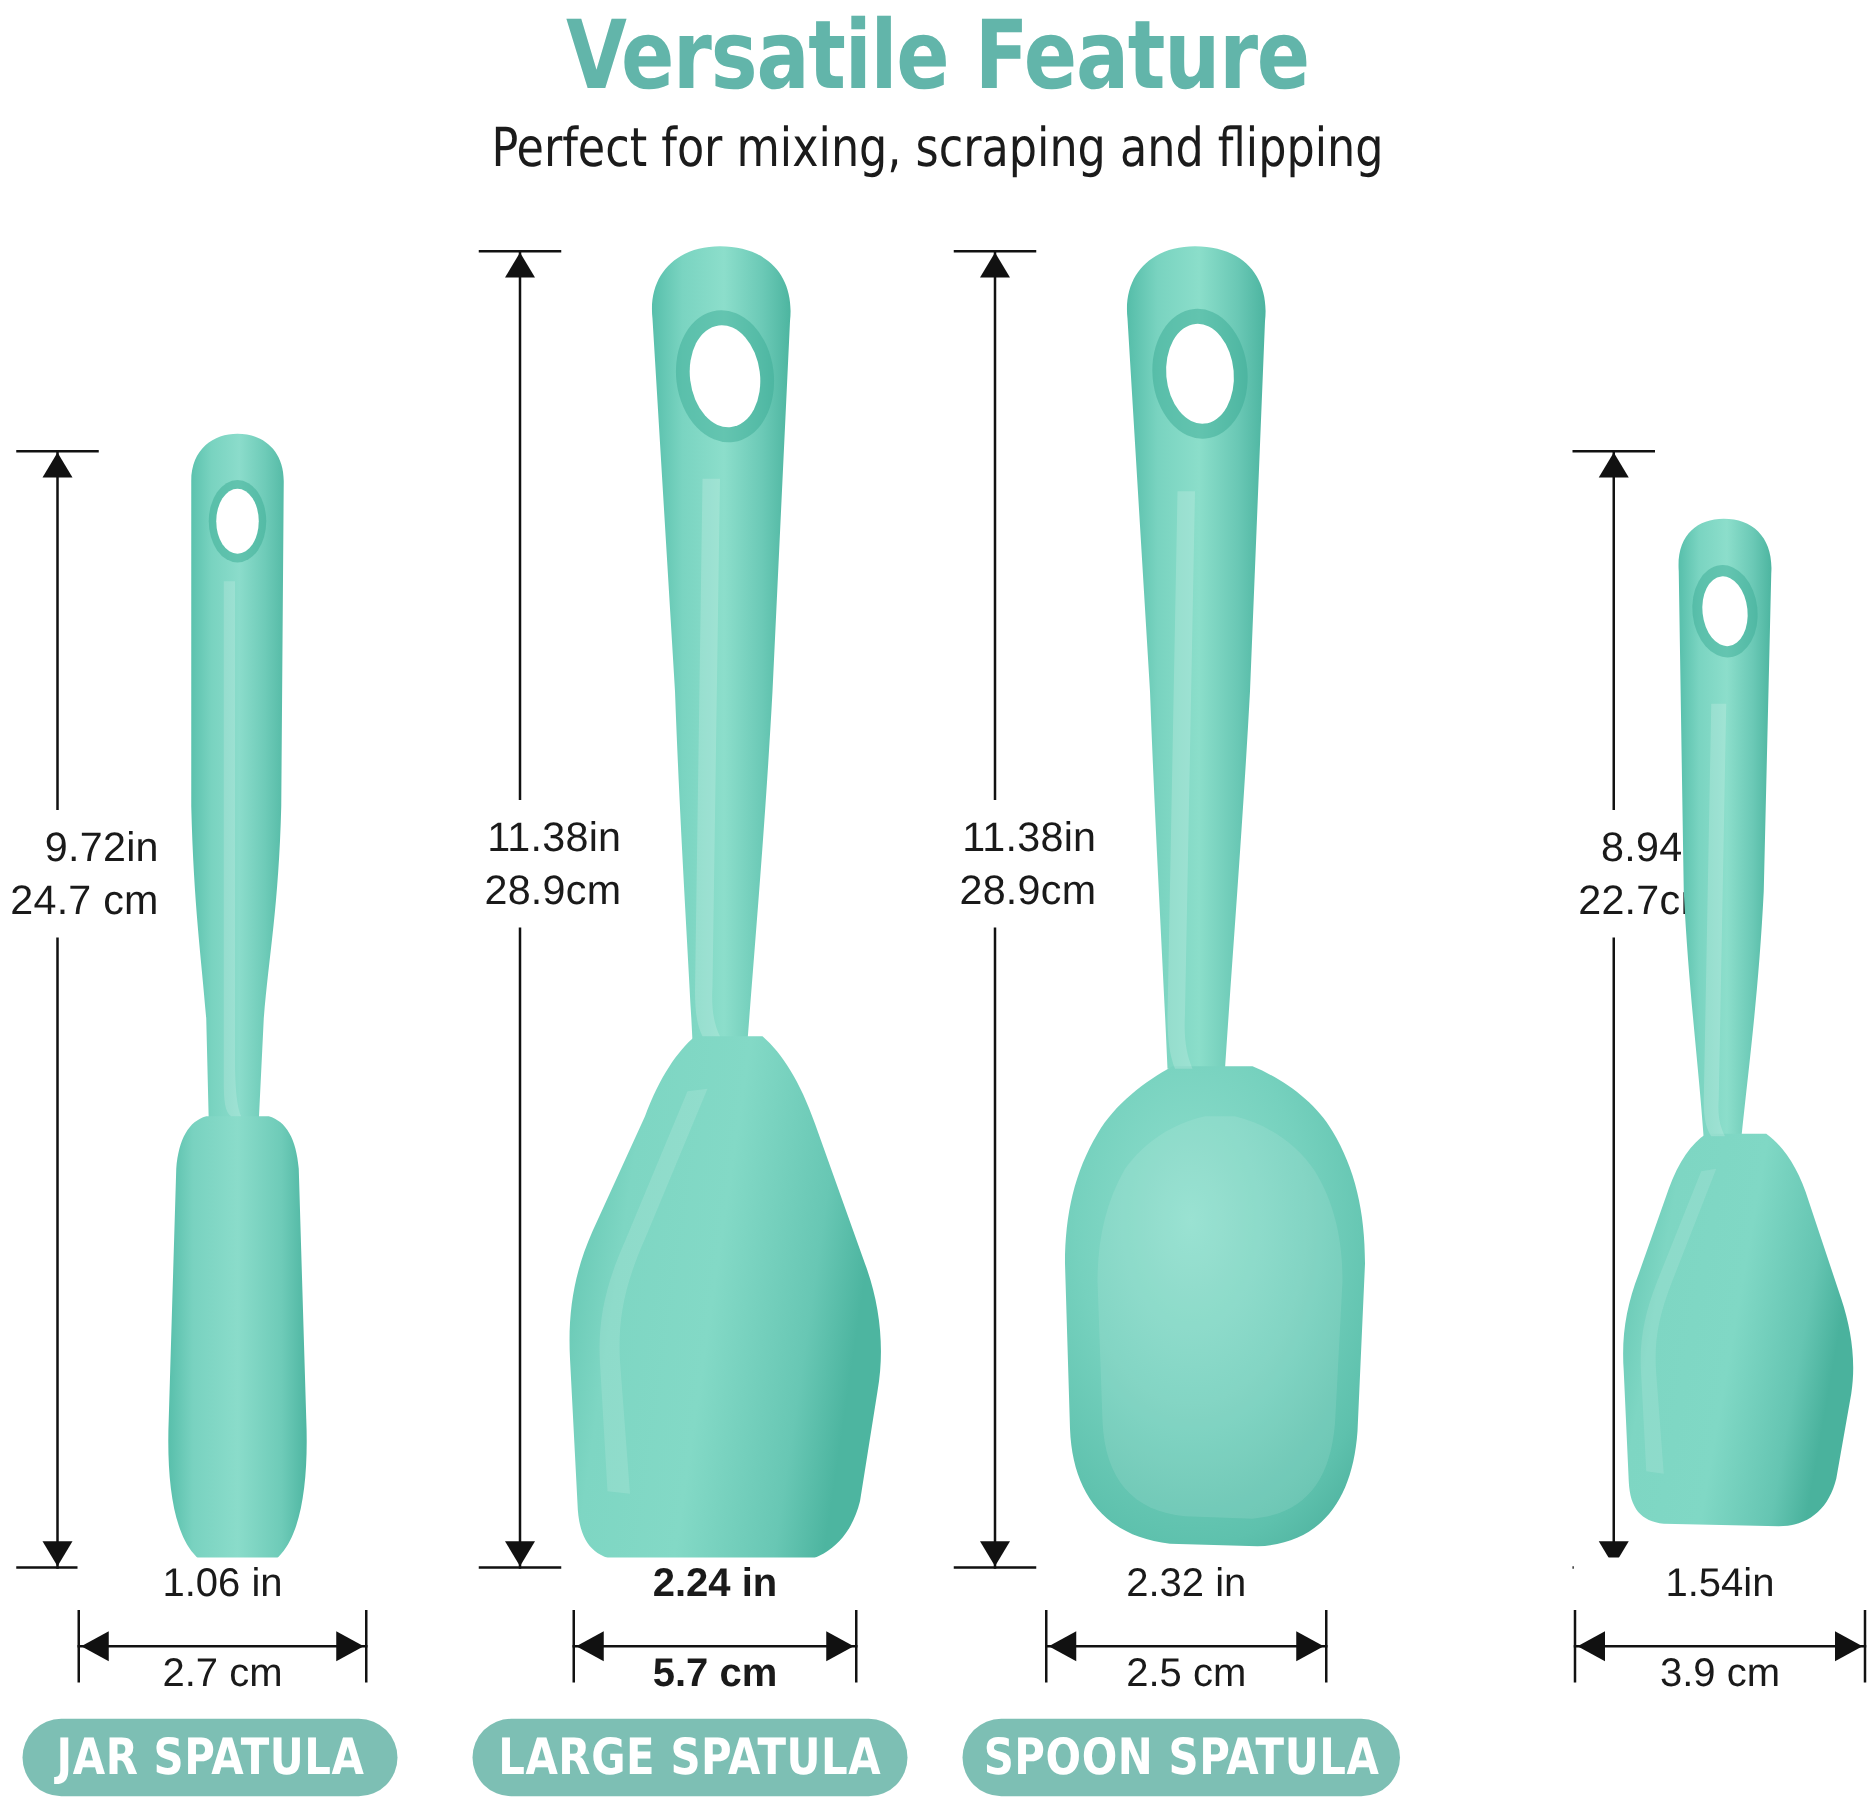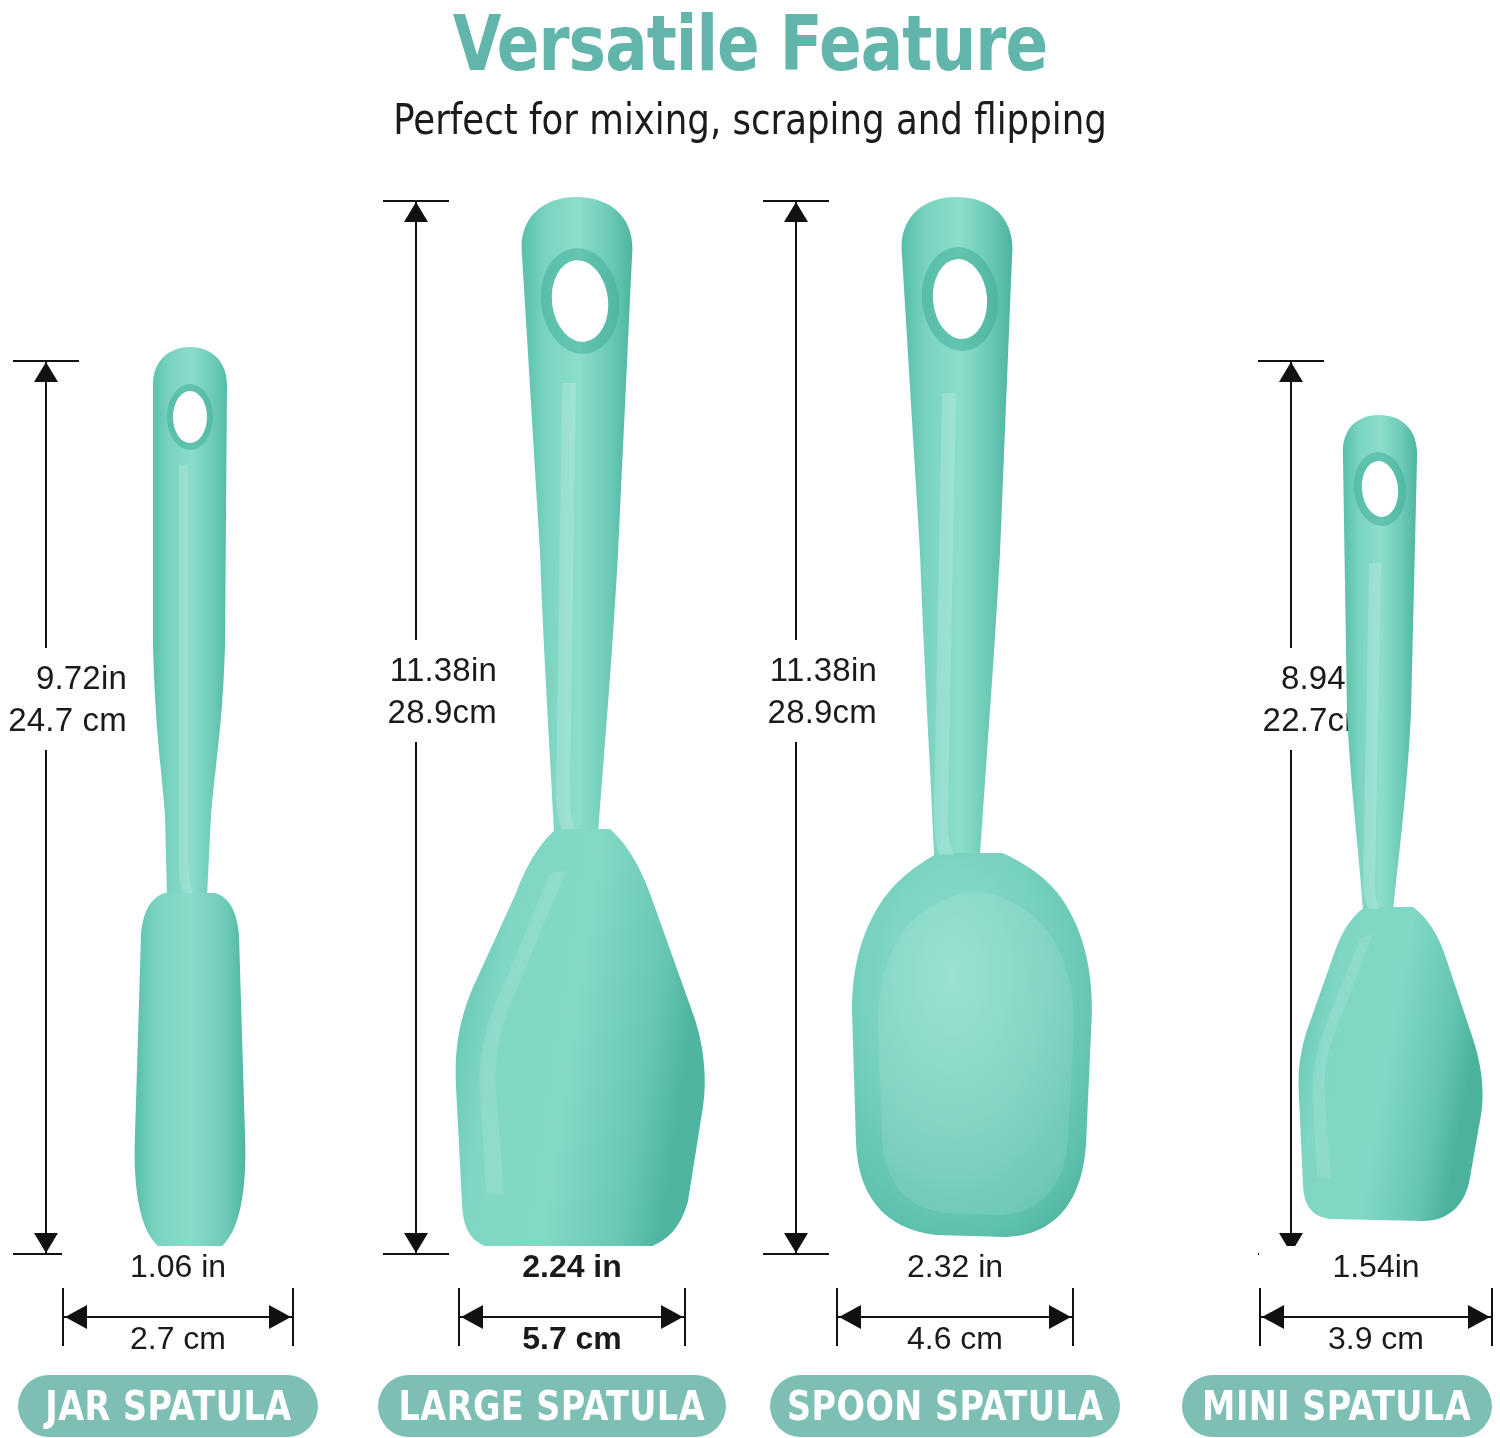--- a/index.html
+++ b/index.html
@@ -300,29 +300,29 @@
                    Z" fill="url(#g2b)"></path>
 
           <ellipse cx="130" cy="106" rx="38" ry="52" fill="#3aaa94" opacity="0.5" transform="rotate(-5 130 106)"></ellipse>
           <ellipse cx="130" cy="106" rx="27" ry="40" fill="#ffffff" transform="rotate(-5 130 106)"></ellipse>
 
           <path d="M70 742 C54 770 48 800 48 832 L52 944 C54 990 76 1016 118 1020 L172 1022 C214 1018 234 992 238 946 L244 832 C244 800 238 770 222 744 C206 720 182 706 158 700 L134 700 C108 706 86 720 70 742 Z" fill="#ffffff" opacity="0.10"></path>
           <path d="M112 200 L104 620 C104 640 106 652 110 662 L124 662 C119 650 117 638 118 618 L126 200 Z" fill="#ffffff" opacity="0.18"></path>
         </svg>
       </div>
 
-      <div class="hdim" style="left:86px;top:1085px;width:226px;padding-left:12px;">
+      <div class="hdim" style="left:86px;top:1085px;width:226px;">
         <div class="hcap l"></div>
         <div class="hcap r"></div>
         <div class="haxis"></div>
         <div class="harrow l"></div>
         <div class="harrow r"></div>
         <div class="hlabel">
           <span class="l1">2.32 in</span>
-          <span class="l2">4.6 cm</span>
+          <span class="l2">2.5 cm</span>
         </div>
       </div>
     </div>
 
     <div class="col col-3">
 
       <div class="vdim" style="left:105px;top:165px;height:895px;">
         <div class="cap top"></div>
         <div class="cap bot"></div>
         <div class="axis"></div>
@@ -401,18 +401,15 @@
   <div class="pills">
     <div class="pill pill-0">
       <span>JAR SPATULA</span>
     </div>
     <div class="pill pill-1">
       <span>LARGE SPATULA</span>
     </div>
     <div class="pill pill-2">
       <span>SPOON SPATULA</span>
     </div>
-    <div class="pill pill-3">
-      <span>MINI SPATULA</span>
-    </div>
   </div>
 
 </div>
 
 </body></html>

